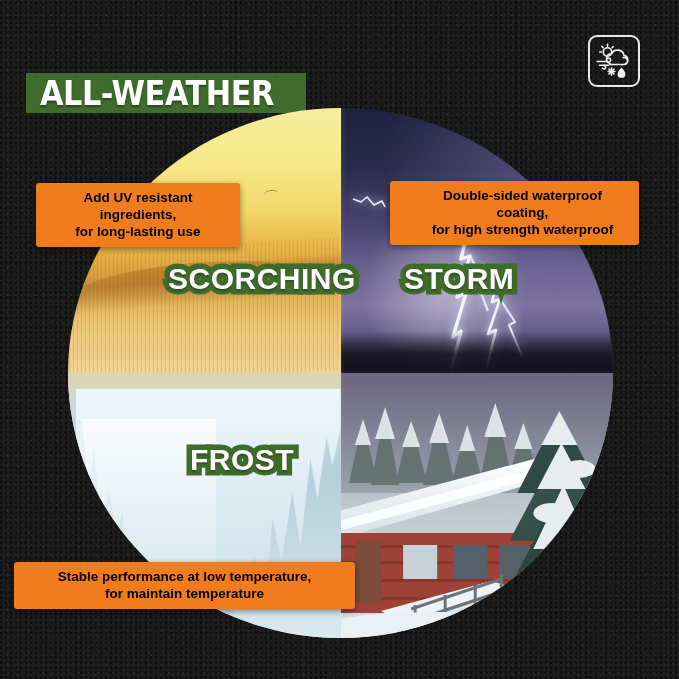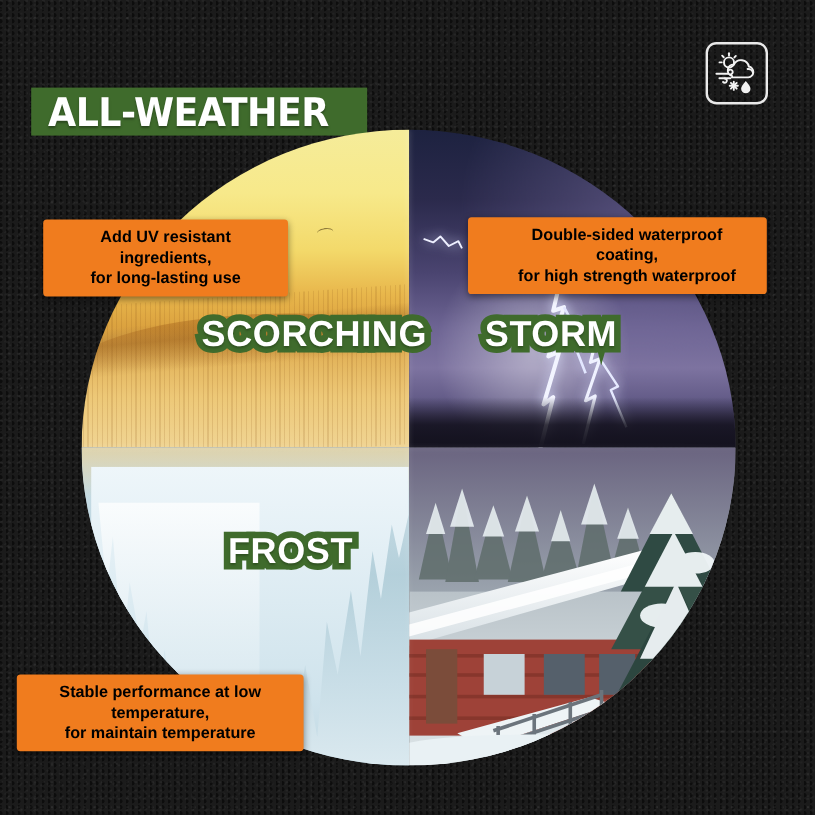--- a/index.html
+++ b/index.html
@@ -213,21 +213,21 @@
     text-align:center;
     padding:6px 12px 7px;
     border-radius:3px;
     box-sizing:border-box;
     z-index:7;
     box-shadow:0 2px 6px rgba(0,0,0,.45);
     white-space:pre-line;
   }
   #cap-uv{left:36px;top:183px;width:204px;}
   #cap-waterproof{left:390px;top:181px;width:249px;padding-left:28px;}
-  #cap-lowtemp{left:14px;top:562px;width:239px;}
+  #cap-lowtemp{left:14px;top:562px;width:341px;}
   #cap-fabric{left:355px;top:562px;width:311px;}
 </style>
 </head>
 <body>
 
 <div id="stage">
 
   <div id="header">
     <div id="green-banner">
       <span class="txt">ALL-WEATHER</span>

